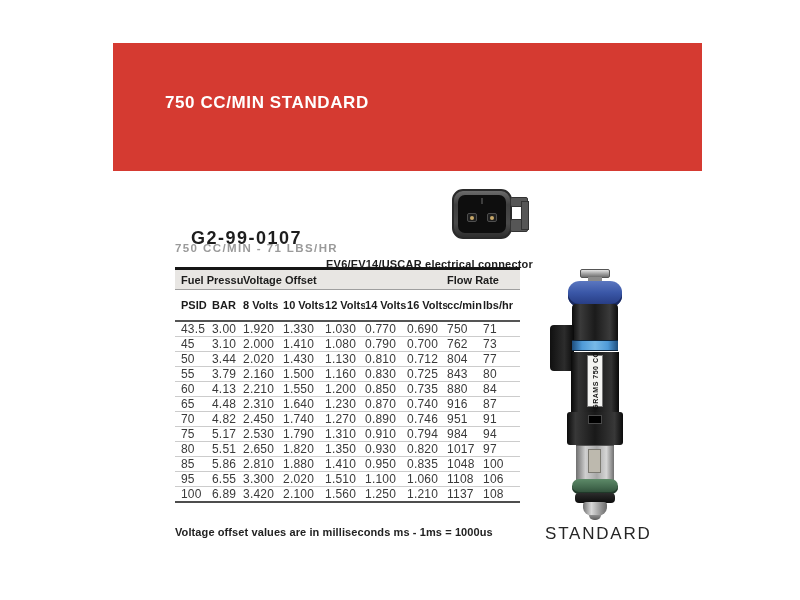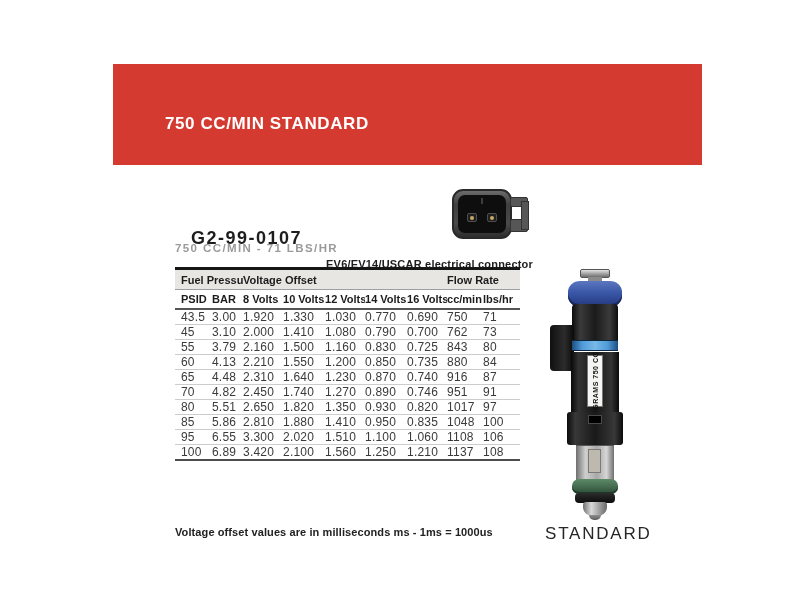--- a/index.html
+++ b/index.html
@@ -2,21 +2,21 @@
 <html><head>
 <meta charset="utf-8">
 <style>
   html,body{margin:0;padding:0;}
   body{
     width:800px;height:600px;background:#ffffff;position:relative;overflow:hidden;
     font-family:"Liberation Sans",sans-serif;-webkit-font-smoothing:antialiased;
   }
   
   .red-band{
-    position:absolute;left:113px;top:64px;width:589px;height:101px;
+    position:absolute;left:113px;top:43px;width:589px;height:128px;
     background:#d53a31;
   }
   .red-band h1{
     position:absolute;left:52px;top:51px;margin:0;
     font-size:17px;font-weight:bold;color:#ffffff;letter-spacing:0.6px;line-height:1;
   }
   
   .part-number{
     position:absolute;left:175px;top:212px;margin:16px;
     font-size:18px;font-weight:bold;color:#1d1d1d;letter-spacing:1.5px;line-height:1.2;
@@ -65,21 +65,21 @@
     text-align:left;font-weight:normal;white-space:nowrap;overflow:hidden;
     padding:0;box-sizing:border-box;
   }
   table.spec th:first-child,table.spec td:first-child{padding-left:6px;}
   tr.group-row th{
     background:#e8e6e3;height:21px;font-size:11px;font-weight:bold;color:#1c1c1c;
     border-bottom:1px solid #9f9f9f;
   }
   tr.group-row th.center{text-align:left;}
   tr.col-row th{
-    height:19px;font-size:11px;font-weight:bold;color:#1c1c1c;
+    height:31px;font-size:11px;font-weight:bold;color:#1c1c1c;
     border-bottom:2px solid #555555;
   }
   tbody.data tr td{
     height:14.6px;font-size:12px;color:#3a3a3a;border-bottom:1px solid #cccccc;
     letter-spacing:0.2px;
   }
   tbody.data tr:last-child td{border-bottom:none;}
   
   .footnote{
     position:absolute;left:175px;top:526px;margin:0;
@@ -200,20 +200,31 @@
           <td>3.10</td>
           <td>2.000</td>
           <td>1.410</td>
           <td>1.080</td>
           <td>0.790</td>
           <td>0.700</td>
           <td>762</td>
           <td>73</td>
         </tr>
         <tr>
+          <td>50</td>
+          <td>3.44</td>
+          <td>2.020</td>
+          <td>1.430</td>
+          <td>1.130</td>
+          <td>0.810</td>
+          <td>0.712</td>
+          <td>804</td>
+          <td>77</td>
+        </tr>
+        <tr>
           <td>55</td>
           <td>3.79</td>
           <td>2.160</td>
           <td>1.500</td>
           <td>1.160</td>
           <td>0.830</td>
           <td>0.725</td>
           <td>843</td>
           <td>80</td>
         </tr>
@@ -242,20 +253,31 @@
         <tr>
           <td>70</td>
           <td>4.82</td>
           <td>2.450</td>
           <td>1.740</td>
           <td>1.270</td>
           <td>0.890</td>
           <td>0.746</td>
           <td>951</td>
           <td>91</td>
+        </tr>
+        <tr>
+          <td>75</td>
+          <td>5.17</td>
+          <td>2.530</td>
+          <td>1.790</td>
+          <td>1.310</td>
+          <td>0.910</td>
+          <td>0.794</td>
+          <td>984</td>
+          <td>94</td>
         </tr>
         <tr>
           <td>80</td>
           <td>5.51</td>
           <td>2.650</td>
           <td>1.820</td>
           <td>1.350</td>
           <td>0.930</td>
           <td>0.820</td>
           <td>1017</td>

